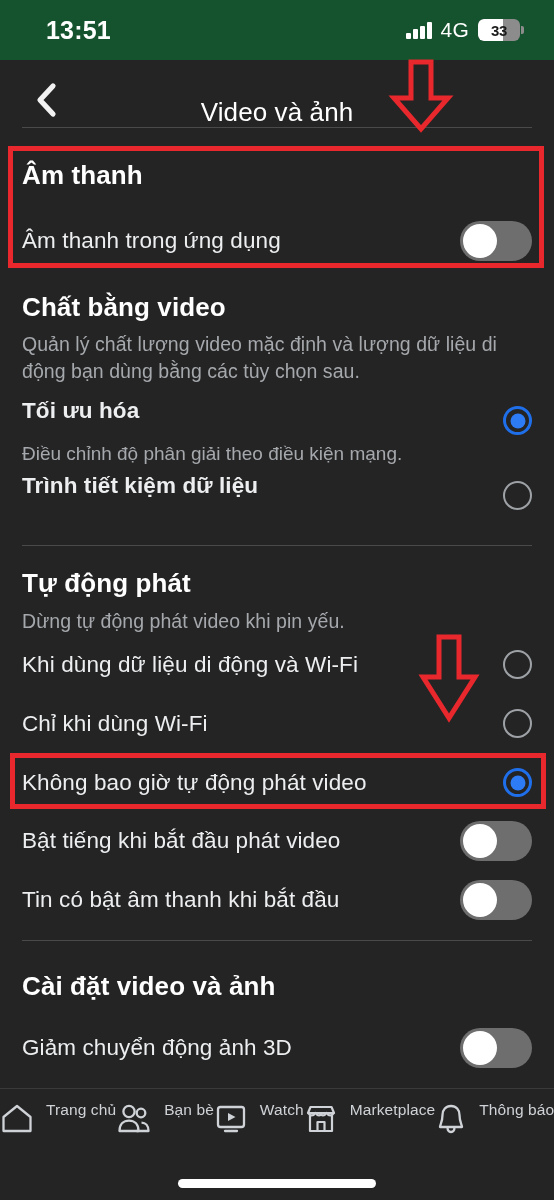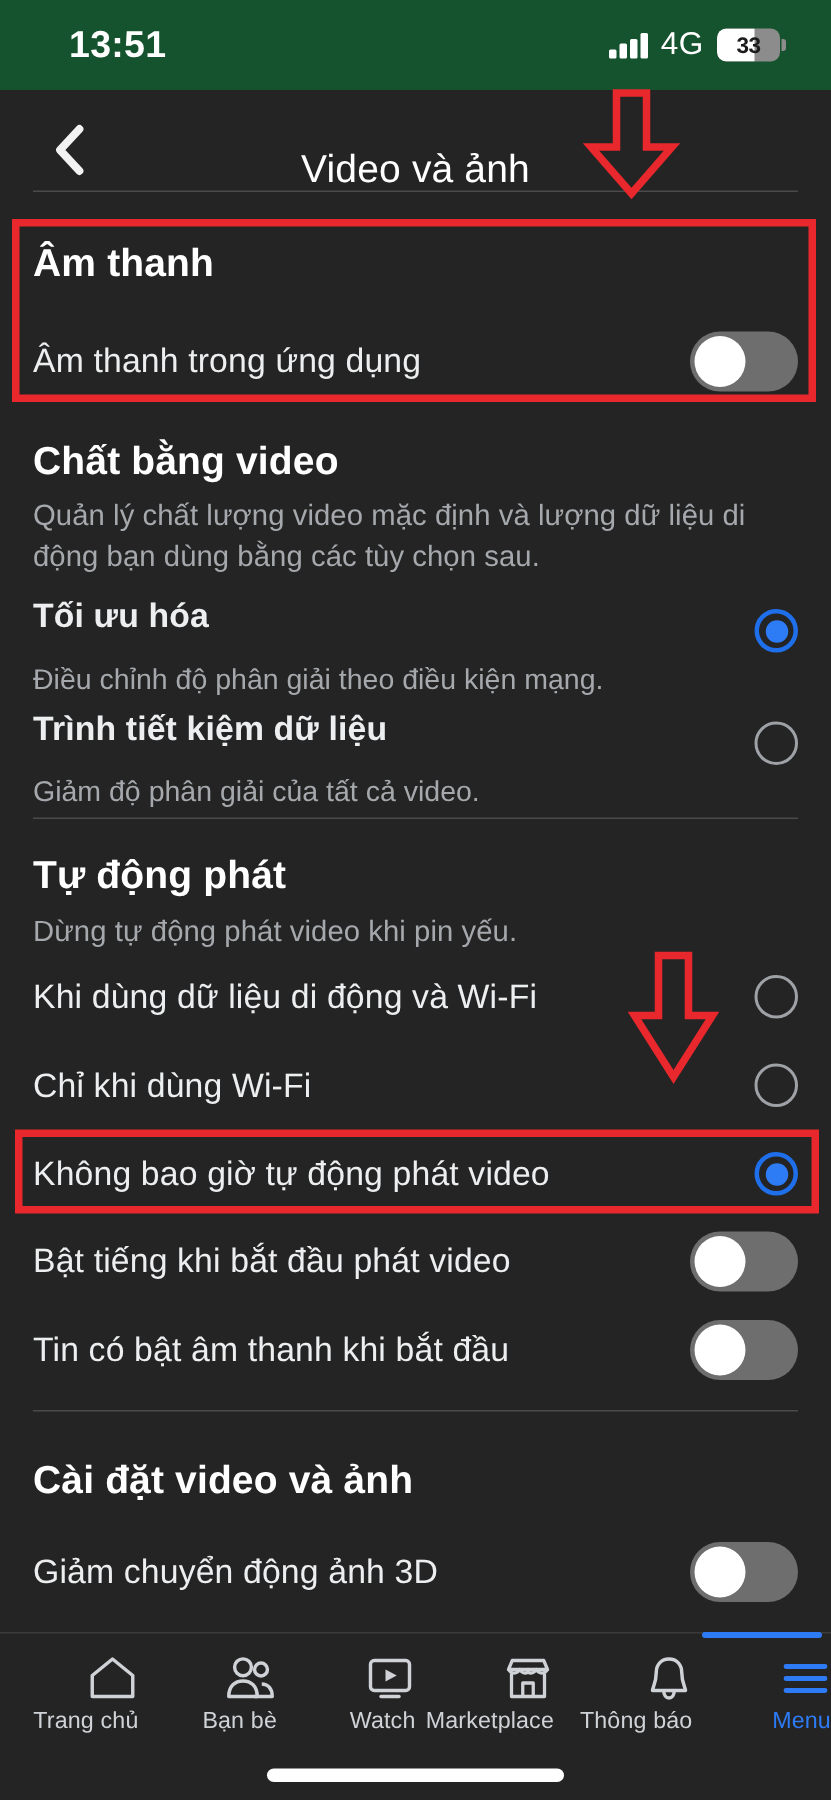--- a/index.html
+++ b/index.html
@@ -232,23 +232,23 @@
     height: 112px;
     background: #242424;
     border-top: 1px solid #3a3a3a;
     display: flex;
     align-items: flex-start;
     padding-top: 12px;
   }
   .navitem {
     flex: 1;
     display: flex;
-    flex-direction: column;
-    align-items: flex-end;
-    gap: 2px;
+    flex-direction: row;
+    align-items: flex-start;
+    gap: 12px;
     cursor: pointer;
     position: relative;
   }
   .navitem .ic { height: 36px; display:flex; align-items:center; justify-content:center; }
   .navitem .lbl {
     font-size: 15.5px;
     color: #cfd2d6;
     letter-spacing: 0.1px;
     white-space: nowrap;
   }
@@ -333,21 +333,20 @@
       <div style="max-width:430px;">
         <div class="row-title bold">Tối ưu hóa</div>
         <div class="row-sub">Điều chỉnh độ phân giải theo điều kiện mạng.</div>
       </div>
       <div class="radio on" style="margin-top:8px;"></div>
     </div>
 
     <div class="abs" style="left:22px; top:345px; width:510px; display:flex; align-items:flex-start; justify-content:space-between;">
       <div style="max-width:430px;">
         <div class="row-title bold">Trình tiết kiệm dữ liệu</div>
-        <div class="row-sub">Giảm độ phân giải của tất cả video.</div>
       </div>
       <div class="radio" style="margin-top:8px;"></div>
     </div>
 
     <div class="divider abs" style="left:22px; right:22px; top:417px;"></div>
 
     <div class="abs" style="left:22px; top:440px;">
       <div class="section-title">Tự động phát</div>
     </div>
     <div class="abs" style="left:22px; top:480px; width:506px;">

